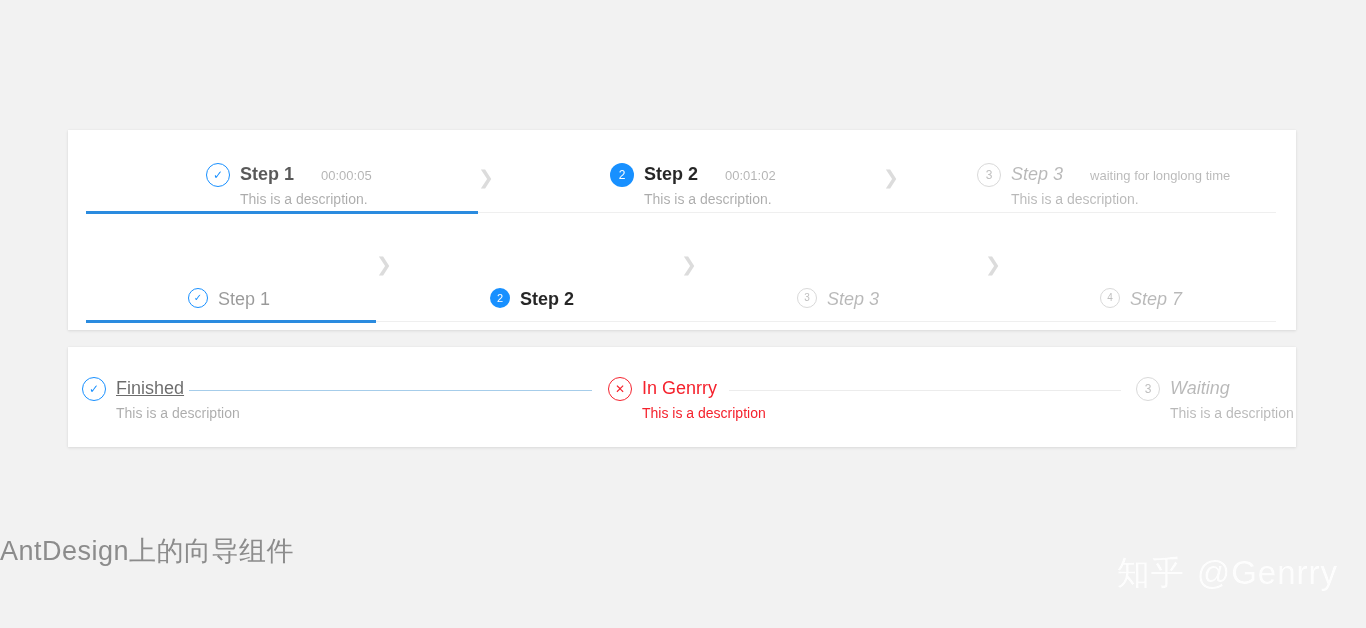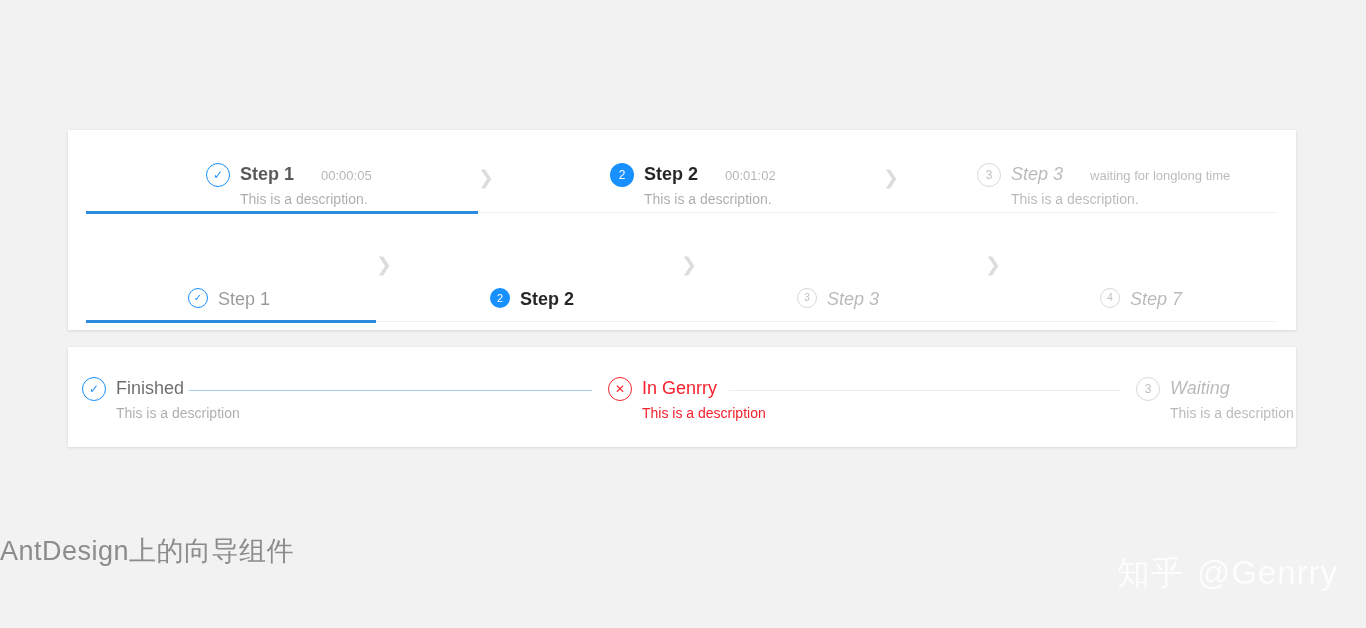--- a/index.html
+++ b/index.html
@@ -304,21 +304,21 @@
 
 <div class="connector" id="conn1"></div>
 <div class="connector" id="conn2"></div>
 
 <div class="step" id="r3s1">
   <span class="icon-circle icon-lg">
     <span class="check-glyph">✓</span>
   </span>
   <div class="step-body">
     <div class="step-titleline">
-      <span class="step-title" style="color:rgba(0,0,0,0.58);font-weight:400;">Finished</span>
+      <span class="step-title" style="color:rgba(0,0,0,0.58);font-weight:400;text-decoration:underline;">Finished</span>
     </div>
     <div class="step-desc">This is a description</div>
   </div>
 </div>
 
 <div class="step" id="r3s2">
   <span class="icon-circle icon-lg error">
     <span>✕</span>
   </span>
   <div class="step-body">

